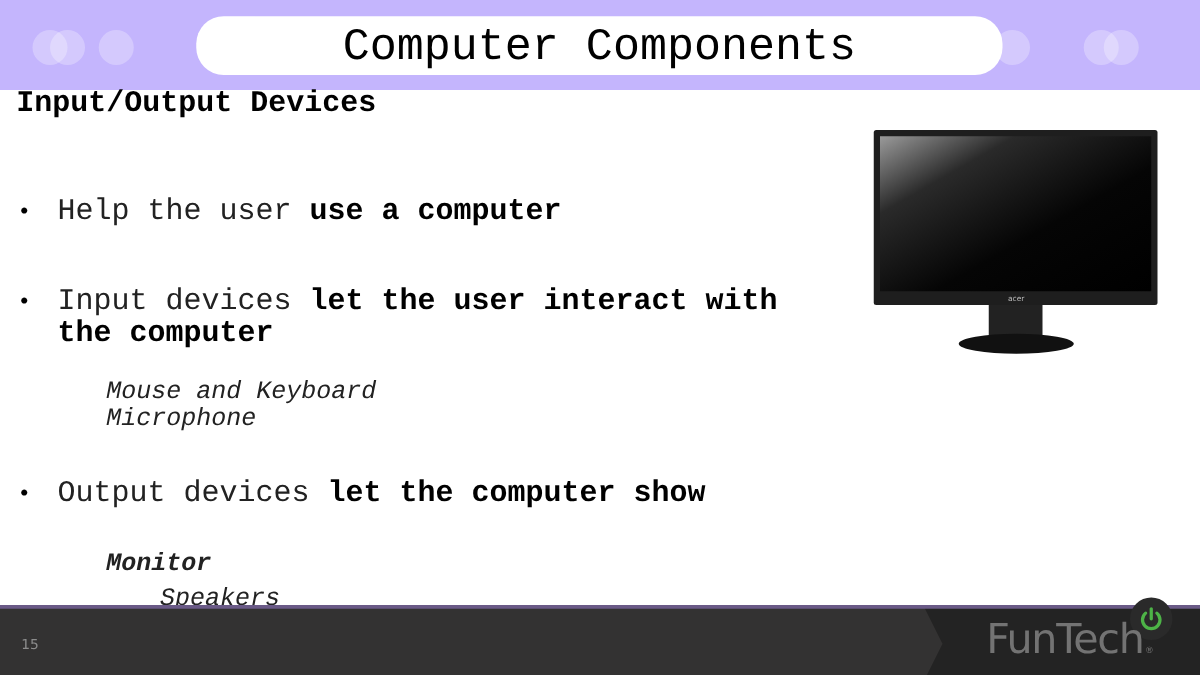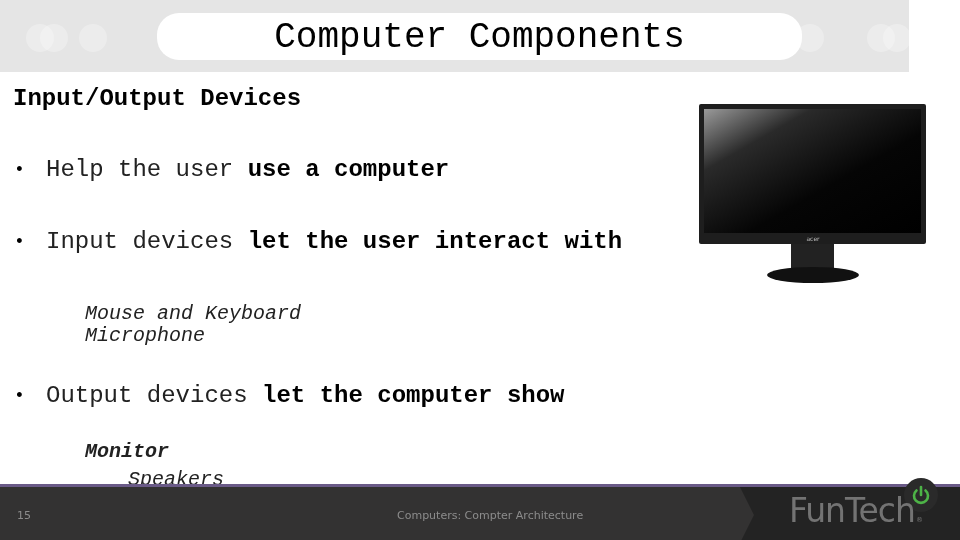--- a/index.html
+++ b/index.html
@@ -1,21 +1,21 @@
 <!DOCTYPE html>
 <html><head>
 <meta charset="utf-8">
 <style>
   html, body { margin:0; padding:0; }
   body { width:960px; height:540px; position:relative; overflow:hidden; background:#ffffff; font-family:"Liberation Mono", "DejaVu Sans Mono", monospace; }
-  .header-band { position:absolute; left:0; top:0; width:880px; height:72px; background:#e5e5e5;padding-left:29px; }
+  .header-band { position:absolute; left:0; top:0; width:960px; height:72px; background:#c4b5fd; }
   .deco-circle { position:absolute; width:28px; height:28px; border-radius:50%; background:rgba(255,255,255,0.28); }
   .title-pill { position:absolute; left:157px; top:13px; width:645px; height:47px; background:#ffffff; border-radius:22px; display:flex; align-items:center; justify-content:center; }
   .title-text { font-family:"Liberation Mono", "DejaVu Sans Mono", monospace; font-size:36px; color:#000; letter-spacing:0px; line-height:1; padding-top:2px; }
-  .heading { position:absolute; left:13px; top:86px; font-size:24px; font-weight:bold; color:#000; line-height:26px; }
+  .heading { position:absolute; left:13px; top:71px; font-size:24px; font-weight:bold; color:#000; line-height:26px; }
   .bullet { position:absolute; left:14px; font-size:24px; line-height:26px; color:#000; }
   .bullet .dot { position:absolute; left:0; top:0; font-size:18px; }
   .bullet .body { margin-left:32px; display:block; }
   .light { font-weight:normal; color:#222; }
   .bold { font-weight:bold; }
   .sub { position:absolute; left:85px; font-size:20px; font-style:italic; color:#222; line-height:28px; }
   .monitor { position:absolute; left:698px; top:103px; width:230px; height:182px; }
   .footer { position:absolute; left:0; top:484px; width:960px; height:56px; background:#333232; border-top:3px solid #6a5a87; box-sizing:border-box; }
   .footer-arrow { position:absolute; left:740px; top:0; width:220px; height:56px; }
   .page-num { position:absolute; left:17px; top:22px; font-family:"DejaVu Sans", sans-serif; font-size:11px; color:#8c8c8c; }
@@ -41,21 +41,21 @@
 
 <div class="heading">Input/Output Devices</div>
 
 <div class="bullet" style="top:157px;">
   <span class="dot">•</span>
   <span class="body"><span class="light">Help the user </span><span class="bold">use a computer</span></span>
 </div>
 
 <div class="bullet" style="top:229px;">
   <span class="dot">•</span>
-  <span class="body"><span class="light">Input devices </span><span class="bold">let the user interact with</span><br></span>
+  <span class="body"><span class="light">Input devices </span><span class="bold">let the user interact with</span><br><span class="bold">the computer</span></span>
 </div>
 <div class="sub" style="top:300px;">Mouse and Keyboard</div>
 <div class="sub" style="top:322px;">Microphone</div>
 
 <div class="bullet" style="top:383px;">
   <span class="dot">•</span>
   <span class="body"><span class="light">Output devices </span><span class="bold">let the computer show</span><br></span>
 </div>
 <div class="sub" style="top:438px;font-weight:bold;">Monitor</div>
 <div class="sub" style="top:466px;margin-left:43px;">Speakers</div>
@@ -75,21 +75,20 @@
   <text x="115" y="138" font-family="DejaVu Sans, sans-serif" font-size="6" fill="#bbb" text-anchor="middle">acer</text>
   <rect x="93" y="141" width="43" height="28" fill="#222"></rect>
   <ellipse cx="115" cy="172" rx="46" ry="8" fill="#111"></ellipse>
 </svg>
 
 <div class="footer">
   <svg class="footer-arrow" viewBox="0 0 220 56" preserveAspectRatio="none">
     <polygon points="0,0 220,0 220,56 0,56 14,28" fill="#232323"></polygon>
   </svg>
   <span class="page-num">15</span>
-  <span class="footer-text">Computers: Compter Architecture</span>
 </div>
 
 <div class="power">
   <svg width="34" height="34" viewBox="0 0 34 34">
     <path d="M12.5 12.5 A7 7 0 1 0 21.5 12.5" fill="none" stroke="#4db347" stroke-width="2.6" stroke-linecap="round"></path>
     <line x1="17" y1="9" x2="17" y2="17" stroke="#4db347" stroke-width="2.6" stroke-linecap="round"></line>
   </svg>
 </div>
 <div class="logo"><span>FunTech</span><span class="reg">®</span></div>
 

